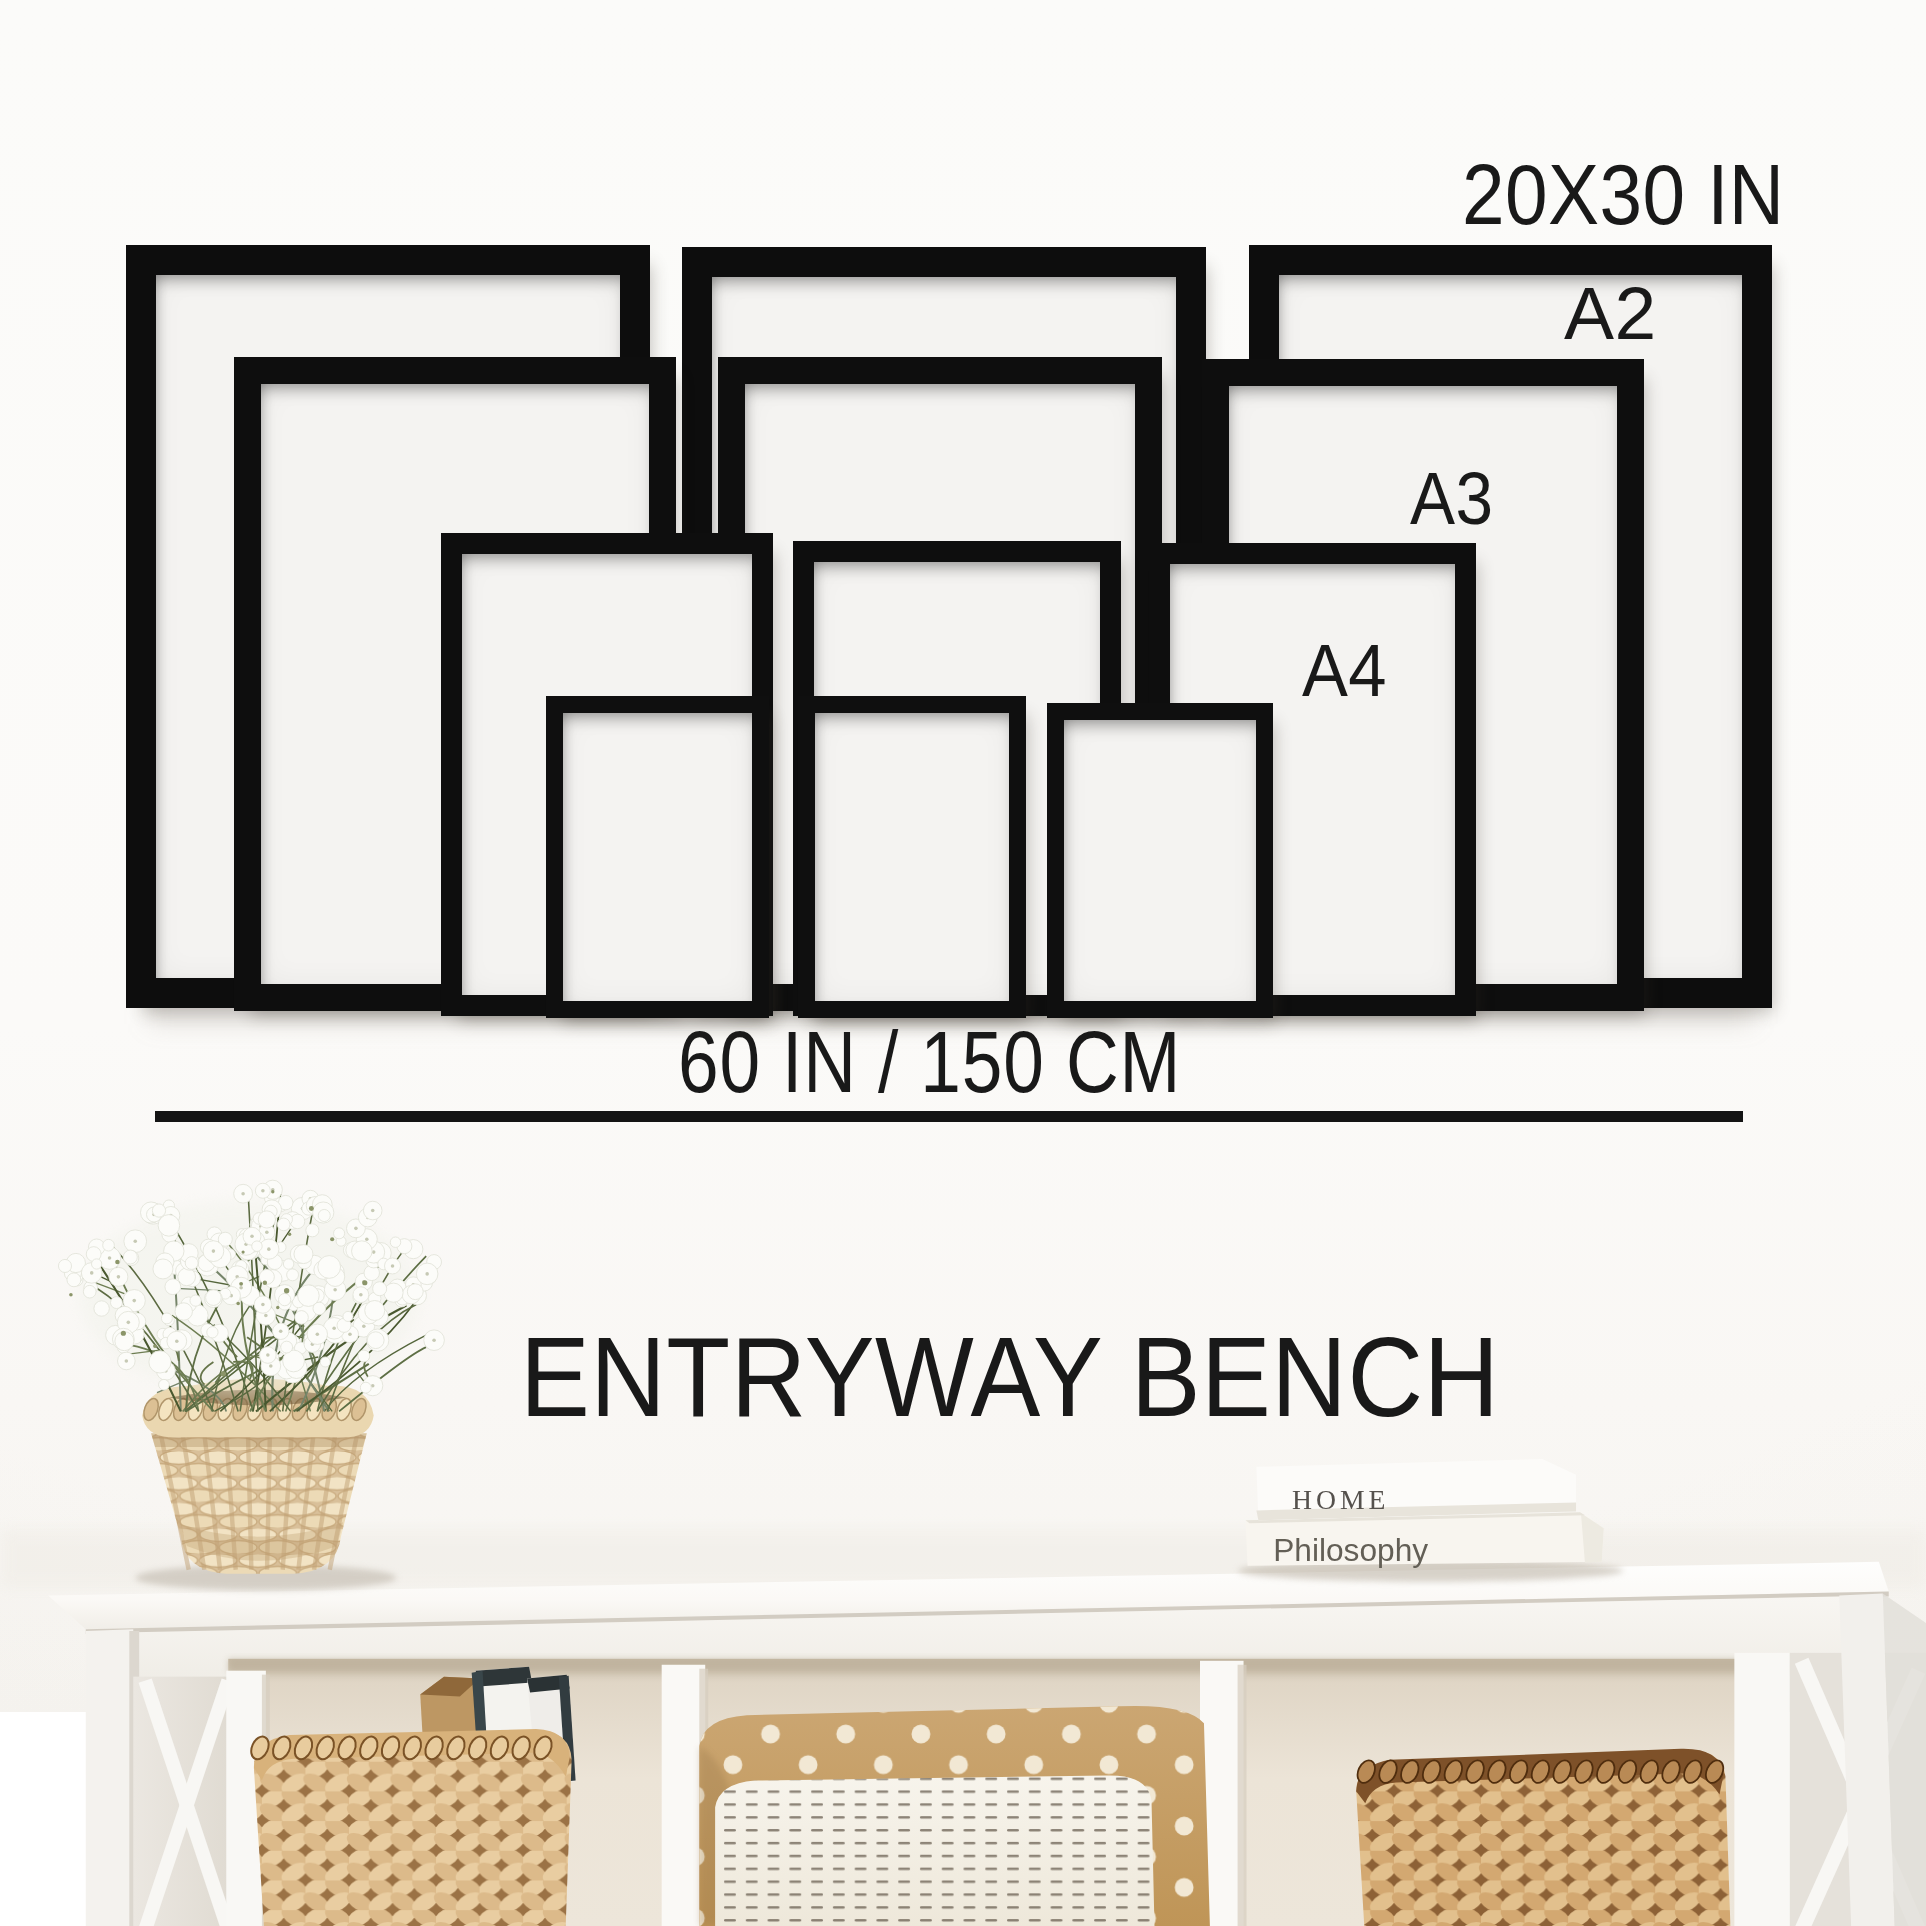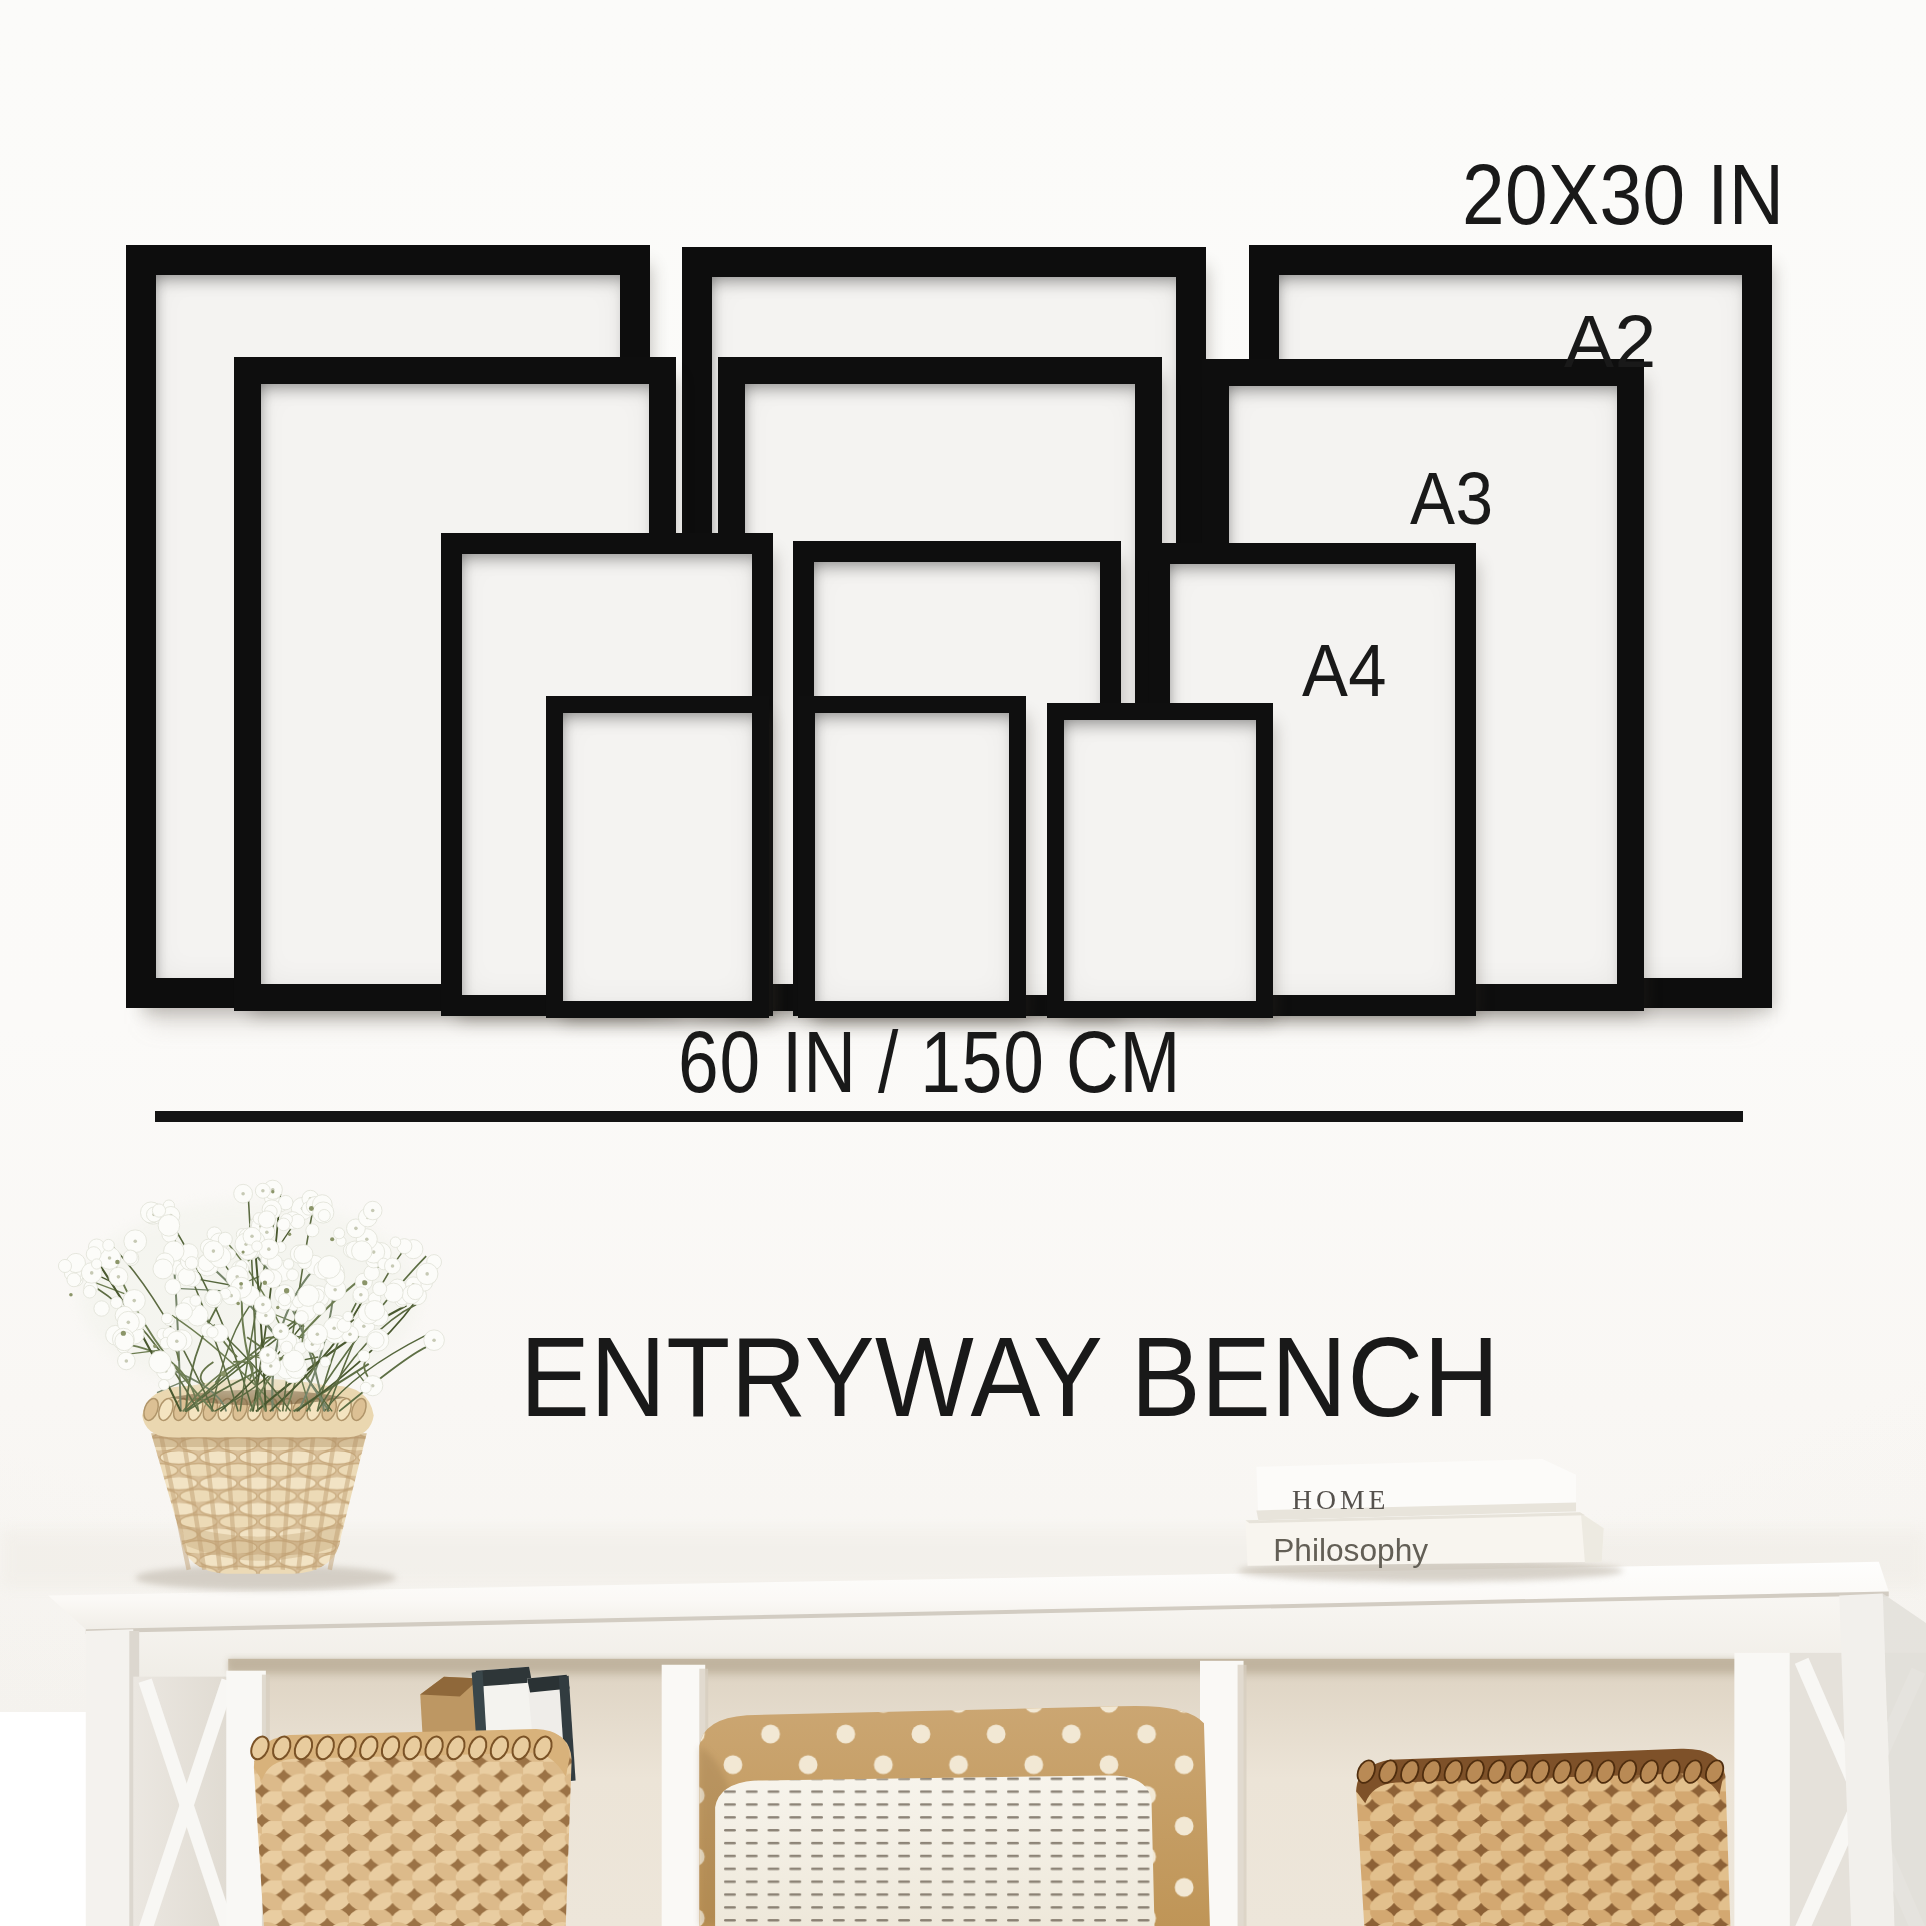--- a/index.html
+++ b/index.html
@@ -46,21 +46,21 @@
   <div class="frame b20" style="left:1149px;top:543px;width:327px;height:473px;"></div>
 
   <div class="frame b16" style="left:546px;top:696px;width:223px;height:322px;"></div>
 
   <div class="frame b16" style="left:798px;top:696px;width:228px;height:322px;"></div>
 
   <div class="frame b16" style="left:1047px;top:703px;width:226px;height:315px;"></div>
 
   <div class="lbl" style="left:1462px;top:152px;font-size:85px;line-height:85px;transform:scaleX(0.9);transform-origin:0 50%;">20X30 IN</div>
 
-  <div class="lbl" style="left:1564px;top:304px;font-size:75px;line-height:75px;">A2</div>
+  <div class="lbl" style="left:1564px;top:276px;font-size:75px;line-height:75px;">A2</div>
 
   <div class="lbl" style="left:1410px;top:461px;font-size:75px;line-height:75px;transform:scaleX(0.9);transform-origin:0 50%;">A3</div>
 
   <div class="lbl" style="left:1302px;top:634px;font-size:74px;line-height:74px;transform:scaleX(0.93);transform-origin:0 50%;">A4</div>
 
   <div class="lbl" style="left:678px;top:1018px;font-size:87px;line-height:87px;letter-spacing:1px;transform:scaleX(0.84);transform-origin:0 50%;">60 IN / 150 CM</div>
 
   <div style="position:absolute;left:155px;top:1111px;width:1588px;height:11px;background:#141414;z-index:60;"></div>
 
   <div class="lbl" style="left:520px;top:1320px;font-size:114px;line-height:114px;transform:scaleX(0.918);transform-origin:0 50%;">ENTRYWAY BENCH</div>

